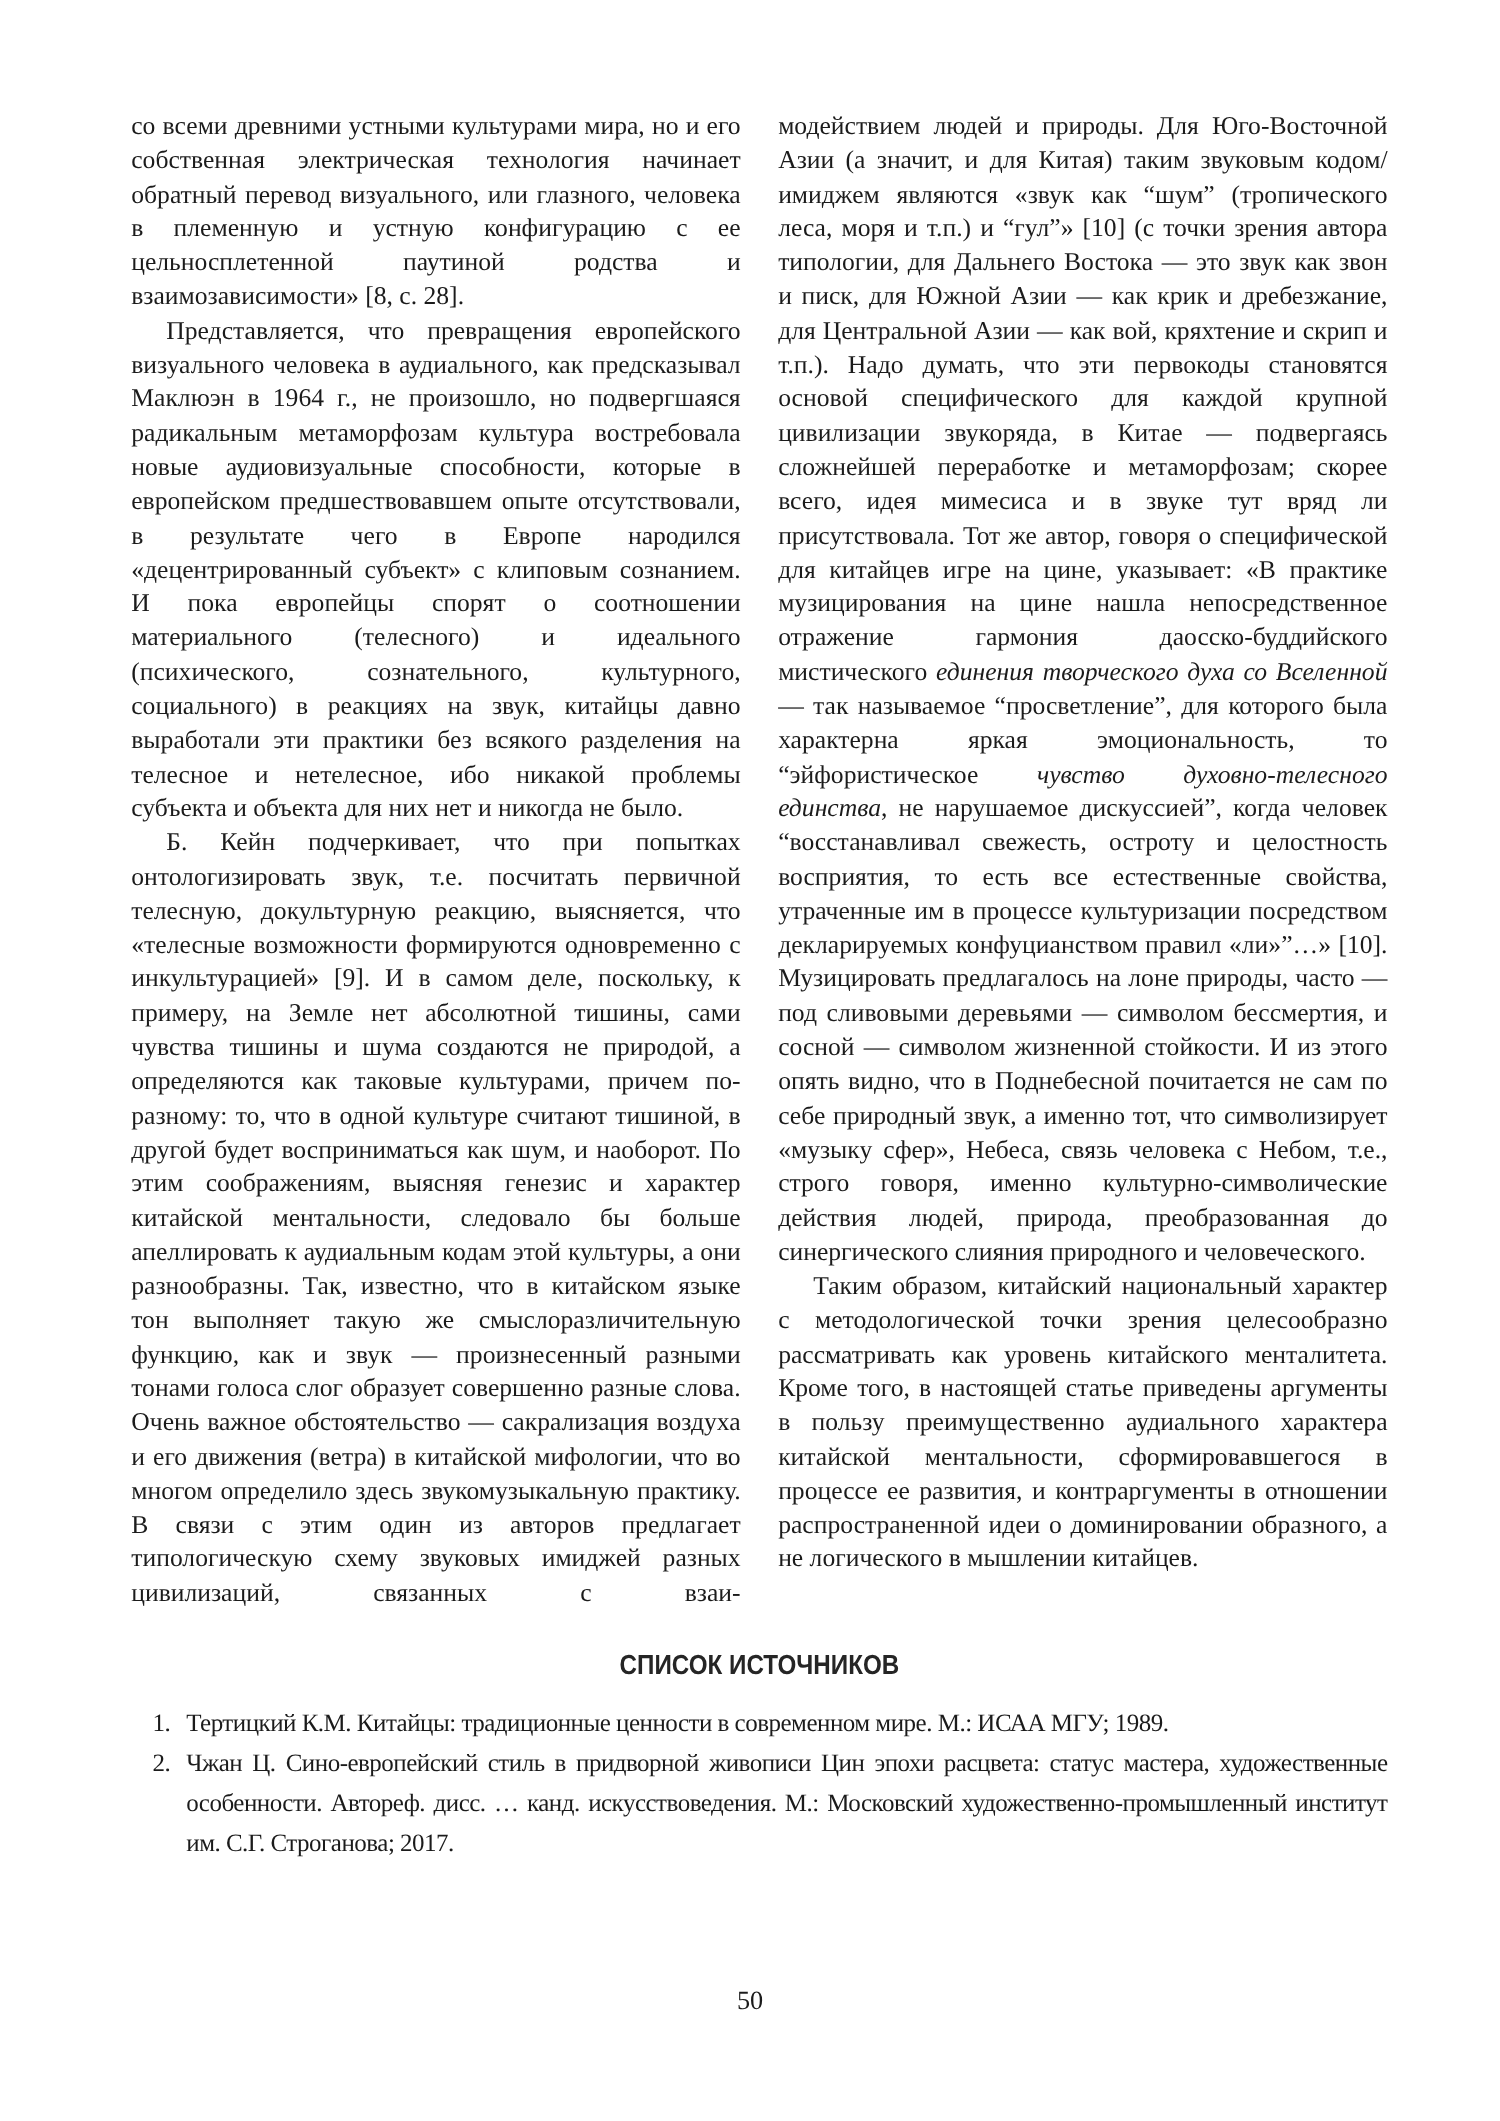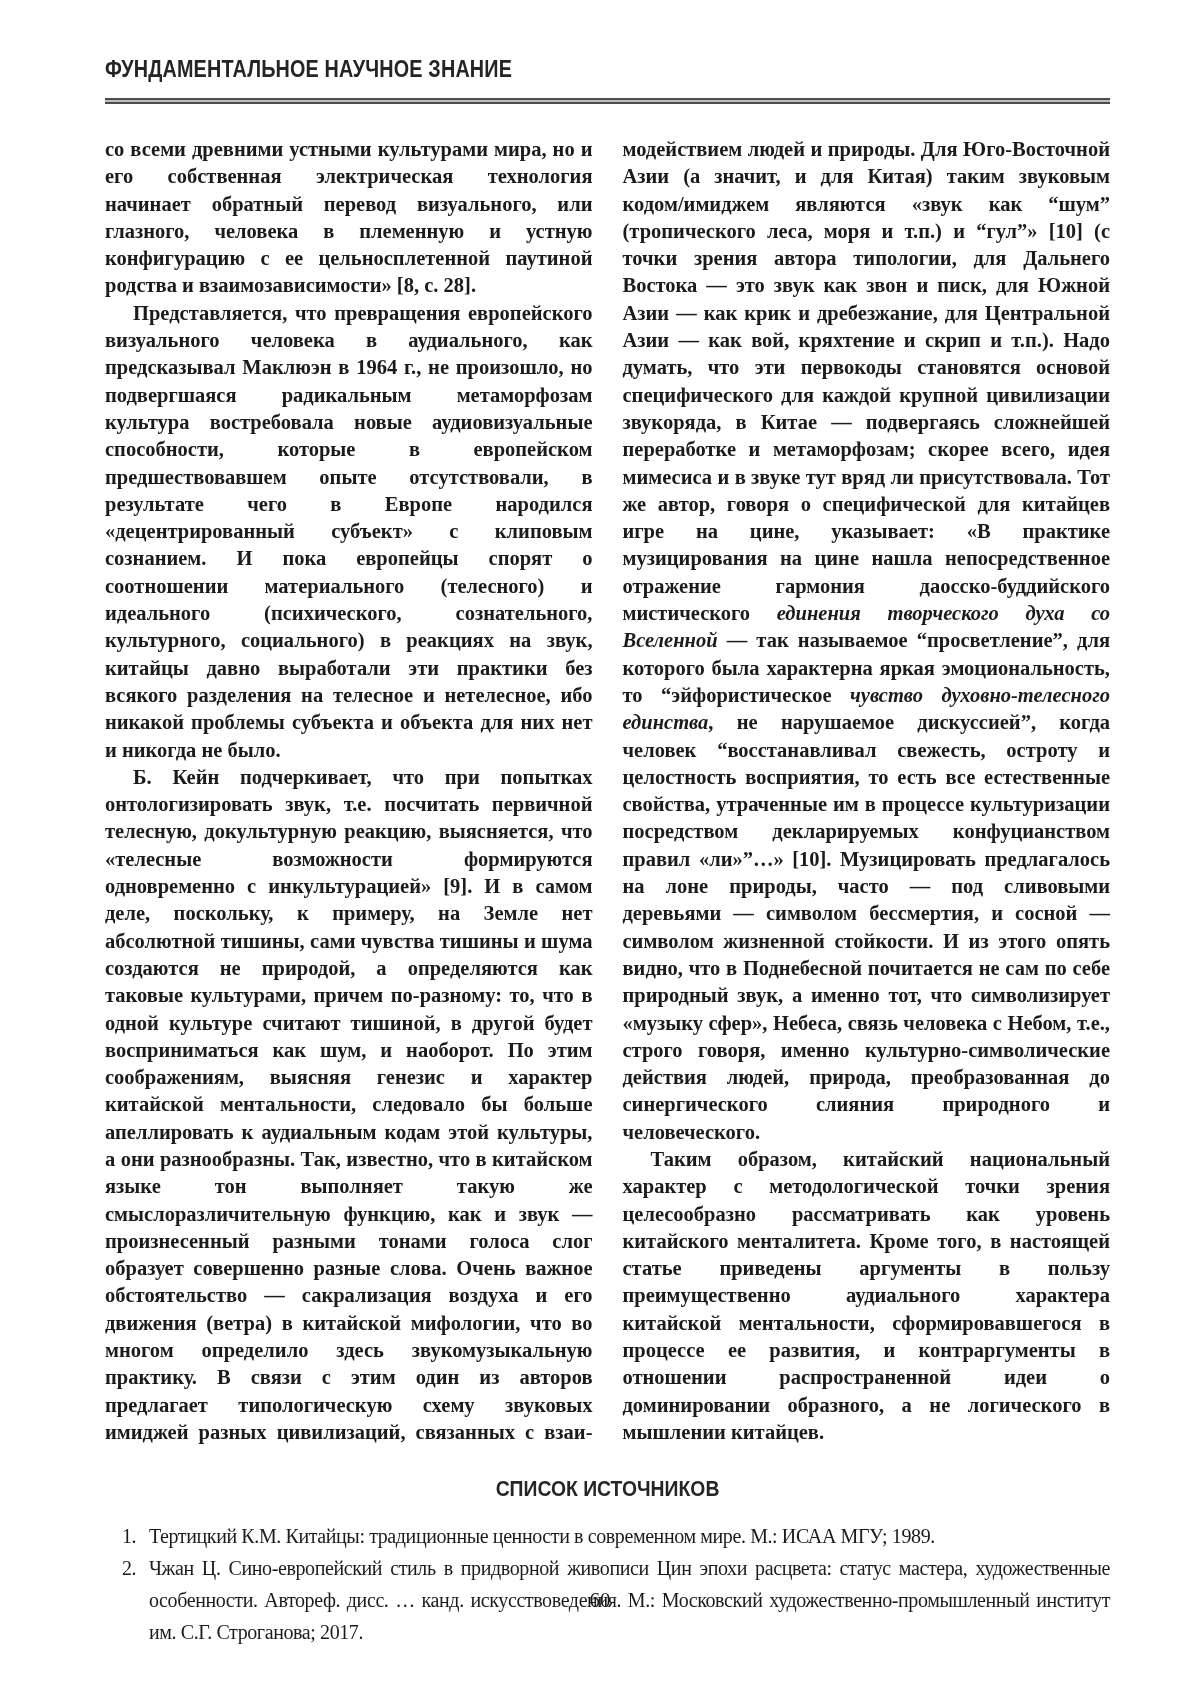--- a/index.html
+++ b/index.html
@@ -33,21 +33,21 @@
   .columns {
     margin-top: 32px;
     display: flex;
     gap: 30px;
     font-family: "Liberation Serif", "DejaVu Serif", serif;
     font-size: 20.5px;
     line-height: 27.3px;
     text-align: justify;
     color: #1b1b1b;
   }
-  .col { flex: 1 1 0; min-width: 0; font-weight: bold; }
+  .col { flex: 1 1 0; min-width: 0; }
   .para { margin: 0; }
   .para.indent { text-indent: 28px; }
   .para.cont-out { text-align-last: justify; }
   .para em { font-style: italic; }
   .references { margin-top: 30px; }
   .ref-title {
     margin: 0;
     text-align: center;
     font-family: "Liberation Sans", sans-serif;
     font-weight: 700;
@@ -77,24 +77,20 @@
     font-family: "Liberation Serif", "DejaVu Serif", serif;
     font-size: 21px;
     color: #1b1b1b;
   }
 </style>
 </head>
 <body>
 
 <div class="page">
 
-  <header>
-    <div class="rubric">ФУНДАМЕНТАЛЬНОЕ НАУЧНОЕ ЗНАНИЕ</div>
-    <div class="rule"></div>
-  </header>
 
   <main class="columns">
     <section class="col">
       <p class="para"><span>со всеми древними устными культурами мира, но и его собственная электрическая технология начинает обратный перевод визуального, или глазного, человека в племенную и устную конфигурацию с ее цельносплетенной паутиной родства и взаимозависимости» [8, с. 28].</span></p>
       <p class="para indent"><span>Представляется, что превращения европейского визуального человека в аудиального, как предсказывал Маклюэн в 1964 г., не произошло, но подвергшаяся радикальным метаморфозам культура востребовала новые аудиовизуальные способности, которые в европейском предшествовавшем опыте отсутствовали, в результате чего в Европе народился «децентрированный субъект» с клиповым сознанием. И пока европейцы спорят о соотношении материального (телесного) и идеального (психического, сознательного, культурного, социального) в реакциях на звук, китайцы давно выработали эти практики без всякого разделения на телесное и нетелесное, ибо никакой проблемы субъекта и объекта для них нет и никогда не было.</span></p>
       <p class="para indent cont-out"><span>Б. Кейн подчеркивает, что при попытках онтологизировать звук, т.е. посчитать первичной телесную, докультурную реакцию, выясняется, что «телесные возможности формируются одновременно с инкультурацией» [9]. И в самом деле, поскольку, к примеру, на Земле нет абсолютной тишины, сами чувства тишины и шума создаются не природой, а определяются как таковые культурами, причем по-разному: то, что в одной культуре считают тишиной, в другой будет восприниматься как шум, и наоборот. По этим соображениям, выясняя генезис и характер китайской ментальности, следовало бы больше апеллировать к аудиальным кодам этой культуры, а они разнообразны. Так, известно, что в китайском языке тон выполняет такую же смыслоразличительную функцию, как и звук — произнесенный разными тонами голоса слог образует совершенно разные слова. Очень важное обстоятельство — сакрализация воздуха и его движения (ветра) в китайской мифологии, что во многом определило здесь звукомузыкальную практику. В связи с этим один из авторов предлагает типологическую схему звуковых имиджей разных цивилизаций, связанных с взаи-</span></p>
     </section>
     <section class="col">
       <p class="para"><span>модействием людей и природы. Для Юго-Восточной Азии (а значит, и для Китая) таким звуковым кодом/имиджем являются «звук как “шум” (тропического леса, моря и т.п.) и “гул”» [10] (с точки зрения автора типологии, для Дальнего Востока — это звук как звон и писк, для Южной Азии — как крик и дребезжание, для Центральной Азии — как вой, кряхтение и скрип и т.п.). Надо думать, что эти первокоды становятся основой специфического для каждой крупной цивилизации звукоряда, в Китае — подвергаясь сложнейшей переработке и метаморфозам; скорее всего, идея мимесиса и в звуке тут вряд ли присутствовала. Тот же автор, говоря о специфической для китайцев игре на цине, указывает: «В практике музицирования на цине нашла непосредственное отражение гармония даосско-буддийского мистического </span><em>единения творческого духа со Вселенной</em><span> — так называемое “просветление”, для которого была характерна яркая эмоциональность, то “эйфористическое </span><em>чувство духовно-телесного единства</em><span>, не нарушаемое дискуссией”, когда человек “восстанавливал свежесть, остроту и целостность восприятия, то есть все естественные свойства, утраченные им в процессе культуризации посредством декларируемых конфуцианством правил «ли»”…» [10]. Музицировать предлагалось на лоне природы, часто — под сливовыми деревьями — символом бессмертия, и сосной — символом жизненной стойкости. И из этого опять видно, что в Поднебесной почитается не сам по себе природный звук, а именно тот, что символизирует «музыку сфер», Небеса, связь человека с Небом, т.е., строго говоря, именно культурно-символические действия людей, природа, преобразованная до синергического слияния природного и человеческого.</span></p>
       <p class="para indent"><span>Таким образом, китайский национальный характер с методологической точки зрения целесообразно рассматривать как уровень китайского менталитета. Кроме того, в настоящей статье приведены аргументы в пользу преимущественно аудиального характера китайской ментальности, сформировавшегося в процессе ее развития, и контраргументы в отношении распространенной идеи о доминировании образного, а не логического в мышлении китайцев.</span></p>
@@ -109,16 +105,16 @@
         <span class="ref-text">Тертицкий К.М. Китайцы: традиционные ценности в современном мире. М.: ИСАА МГУ; 1989.</span>
       </li>
       <li class="ref-item">
         <span class="ref-num">2.</span>
         <span class="ref-text">Чжан Ц. Сино-европейский стиль в придворной живописи Цин эпохи расцвета: статус мастера, художественные особенности. Автореф. дисс. … канд. искусствоведения. М.: Московский художественно-промышленный институт им. С.Г. Строганова; 2017.</span>
       </li>
     </ol>
   </section>
 
   <footer class="folio">
-    <span>60</span>
+    <span>50</span>
   </footer>
 
 </div>
 
 </body></html>

